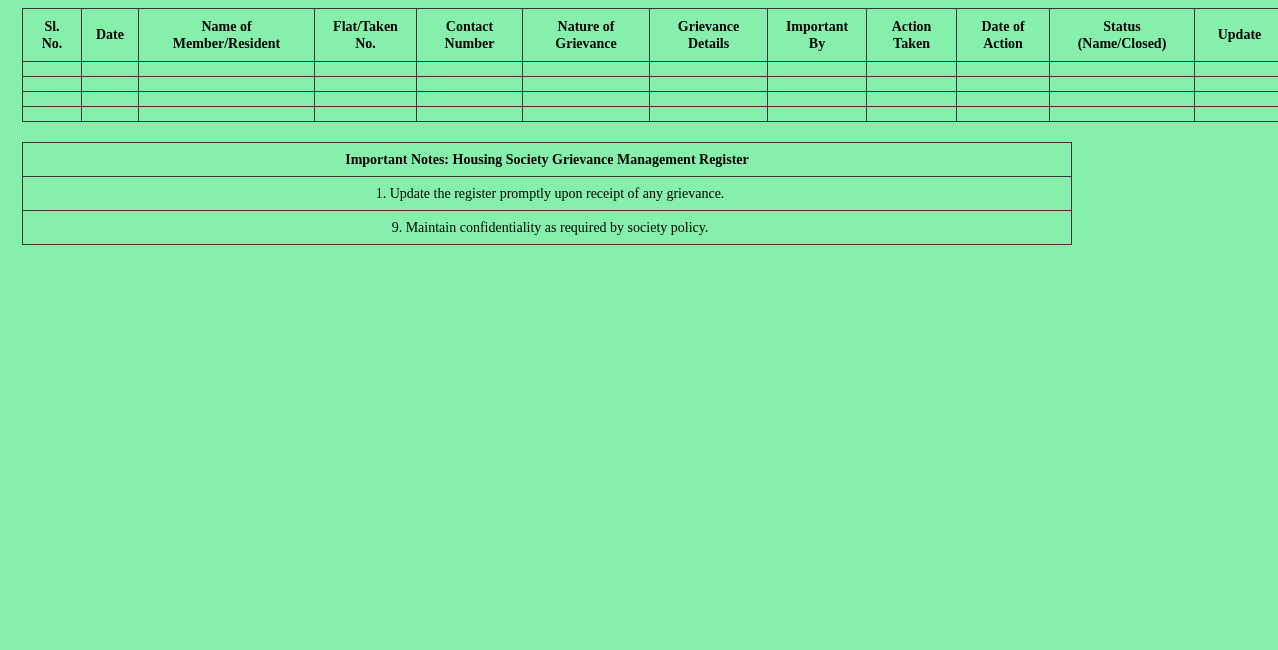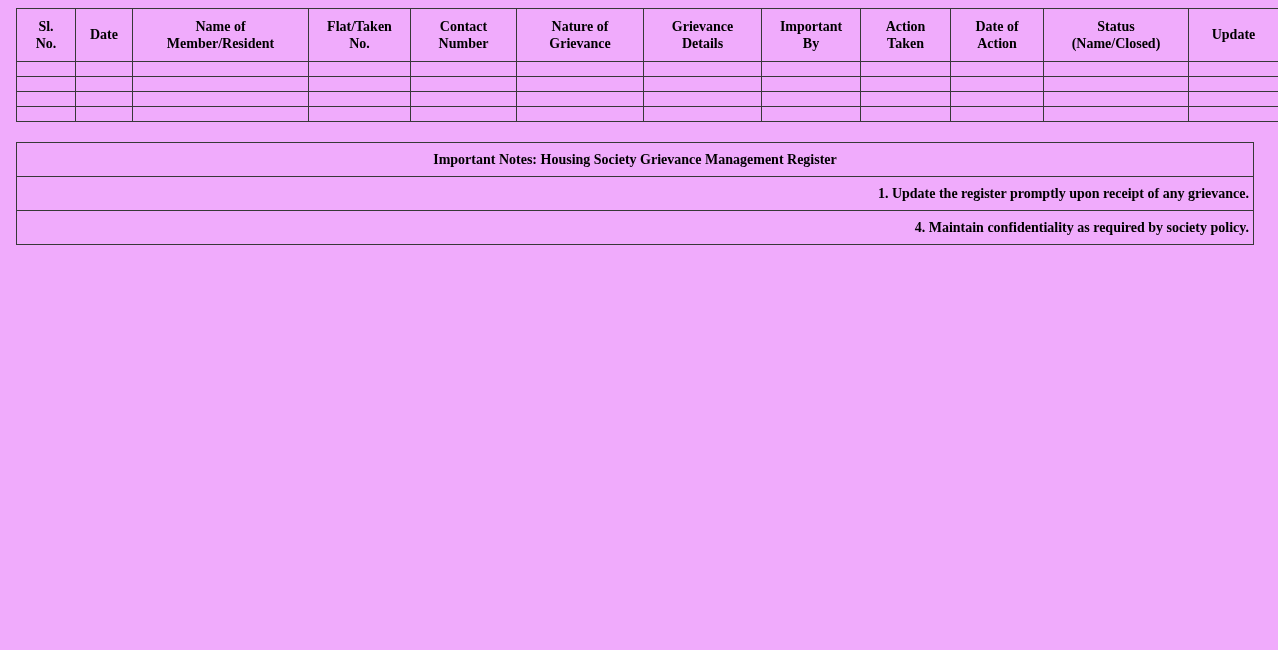--- a/index.html
+++ b/index.html
@@ -5,28 +5,28 @@
   html, body {
     margin: 0;
     padding: 0;
     background: #ffffff;
     font-family: "Liberation Serif", "DejaVu Serif", serif;
     color: #000000;
   }
   .page {
     width: 1278px;
     height: 650px;
-    background: #f0abfc;
+    background: #86efac;
     box-sizing: border-box;
-    padding: 8px 8px 0 16px;
+    padding: 8px 8px 0 22px;
   }
   table {
     border-collapse: collapse;
     table-layout: fixed;
-    width: 1238px;
+    width: 1050px;
   }
   .register th,
   .register td,
   .notes th,
   .notes td {
     border: 1px solid #383838;
     box-sizing: border-box;
   }
   .register th {
     font-size: 14px;
@@ -51,22 +51,22 @@
     height: 34px;
     font-size: 14px;
     font-weight: bold;
     text-align: center;
     vertical-align: middle;
     padding: 1px 4px;
   }
   .notes td.note-item {
     height: 34px;
     font-size: 14px;
-    font-weight: bold;
-    text-align: right;
+    font-weight: normal;
+    text-align: center;
     vertical-align: middle;
     padding: 1px 4px 1px 10px;
   }
 </style>
 </head>
 <body>
 
 <div class="page">
 
   <table class="register">
@@ -172,18 +172,18 @@
 
   <table class="notes">
     <tbody>
       <tr>
         <th class="notes-title">Important Notes: Housing Society Grievance Management Register</th>
       </tr>
       <tr>
         <td class="note-item">1. Update the register promptly upon receipt of any grievance.</td>
       </tr>
       <tr>
-        <td class="note-item">4. Maintain confidentiality as required by society policy.</td>
+        <td class="note-item">9. Maintain confidentiality as required by society policy.</td>
       </tr>
     </tbody>
   </table>
 
 </div>
 
 </body></html>

